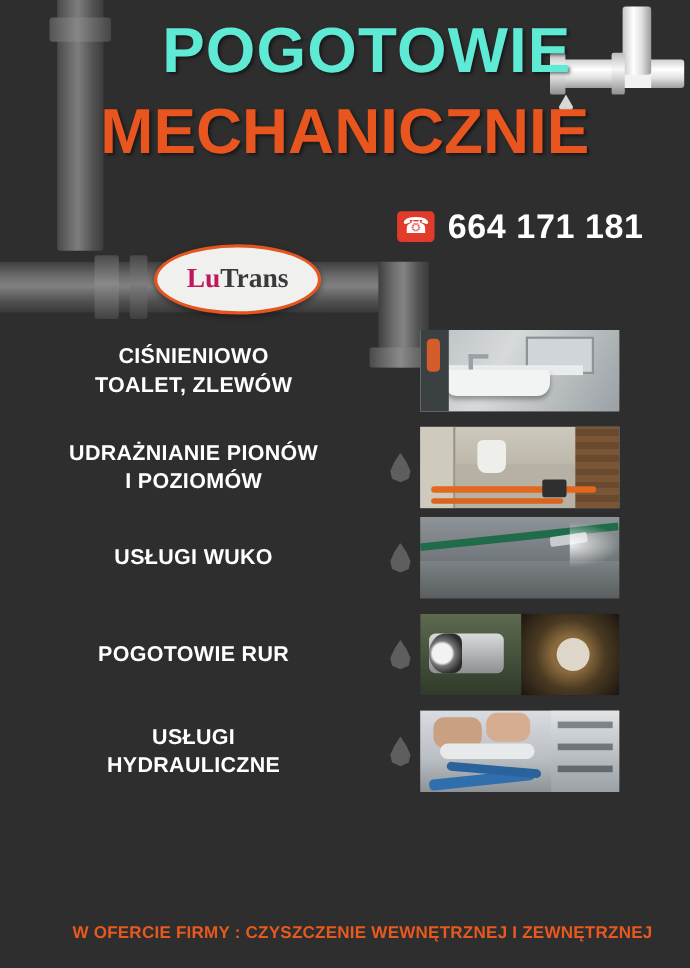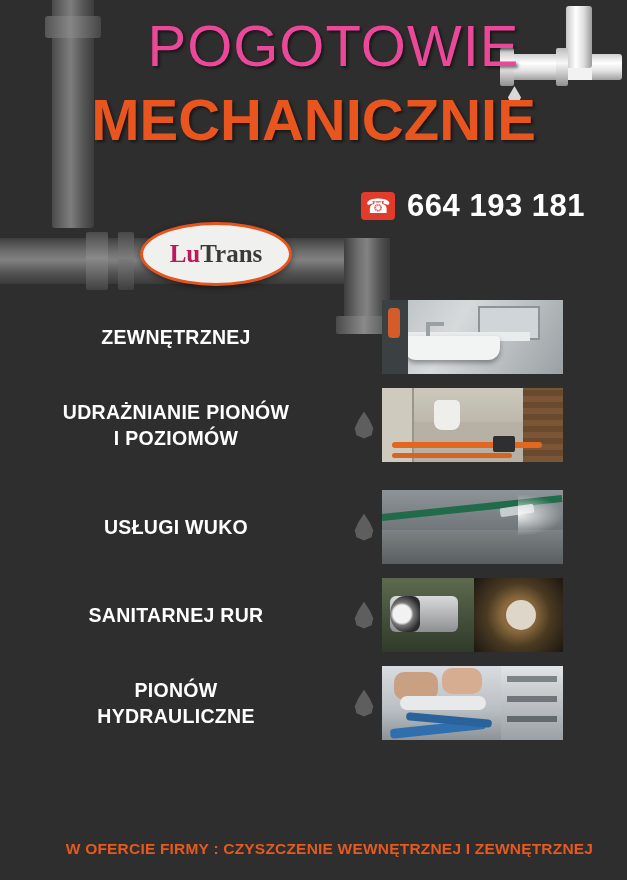--- a/index.html
+++ b/index.html
@@ -159,23 +159,23 @@
   
   .headline {
     position: absolute;
     left: 0;
     top: 10px;
     width: 627px;
     text-align: center;
   }
   .headline .l1 {
     display: block;
-    color: #ec4899;
+    color: #5eead4;
     font-size: 58px;
-    font-weight: normal;
+    font-weight: bold;
     letter-spacing: 1px;
     line-height: 72px;
     text-shadow: 2px 2px 3px rgba(0,0,0,.5);
     padding-left: 40px;
   }
   .headline .l2 {
     display: block;
     color: #e8551f;
     font-size: 58px;
     font-weight: bold;
@@ -372,49 +372,50 @@
     <div class="drip"></div>
   </div>
 
   <div class="headline">
     <span class="l1">POGOTOWIE</span>
     <span class="l2">MECHANICZNIE</span>
   </div>
 
   <div class="phone-row">
     <span class="phone-icon">☎</span>
-    <span class="phone-num">664 193 181</span>
+    <span class="phone-num">664 171 181</span>
   </div>
 
   <div class="logo">
     <span class="logo-text"><span class="lu">Lu</span><span class="trans">Trans</span></span>
   </div>
 
   <div class="services">
 
     <div class="srv" style="margin-bottom:14px;">
       <div class="srv-text">
-        <div>ZEWNĘTRZNEJ</div>
+        <div>CIŚNIENIOWO</div>
+        <div>TOALET, ZLEWÓW</div>
       </div>
       <div class="srv-drop">
         <div class="drop hidden"></div>
       </div>
       <div class="srv-thumb t1">
         <div class="wall"></div>
           <div class="mirror"></div>
           <div class="counter"></div>
         <div class="basin"></div>
           <div class="tap"></div>
           <div class="taparm"></div>
         <div class="dark"></div>
           <div class="person"></div>
       </div>
     </div>
 
-    <div class="srv" style="margin-bottom:28px;">
+    <div class="srv" style="margin-bottom:8px;">
       <div class="srv-text">
         <div>UDRAŻNIANIE PIONÓW</div>
         <div>I POZIOMÓW</div>
       </div>
       <div class="srv-drop">
         <div class="drop"></div>
       </div>
       <div class="srv-thumb t2">
         <div class="floor"></div>
           <div class="wallR"></div>
@@ -436,37 +437,37 @@
       <div class="srv-thumb t3">
         <div class="ground"></div>
           <div class="hose"></div>
           <div class="nozzle"></div>
           <div class="spray"></div>
       </div>
     </div>
 
     <div class="srv" style="margin-bottom:14px;">
       <div class="srv-text">
-        <div>SANITARNEJ RUR</div>
+        <div>POGOTOWIE RUR</div>
       </div>
       <div class="srv-drop">
         <div class="drop"></div>
       </div>
       <div class="srv-thumb t4">
         <div class="left"></div>
           <div class="right"></div>
           <div class="cam"></div>
           <div class="lens"></div>
           <div class="scale"></div>
       </div>
     </div>
 
     <div class="srv">
       <div class="srv-text">
-        <div>PIONÓW</div>
+        <div>USŁUGI</div>
         <div>HYDRAULICZNE</div>
       </div>
       <div class="srv-drop">
         <div class="drop"></div>
       </div>
       <div class="srv-thumb t5">
         <div class="toolbox"></div>
           <div class="tbar"></div>
           <div class="tbar2"></div>
           <div class="tbar3"></div>

